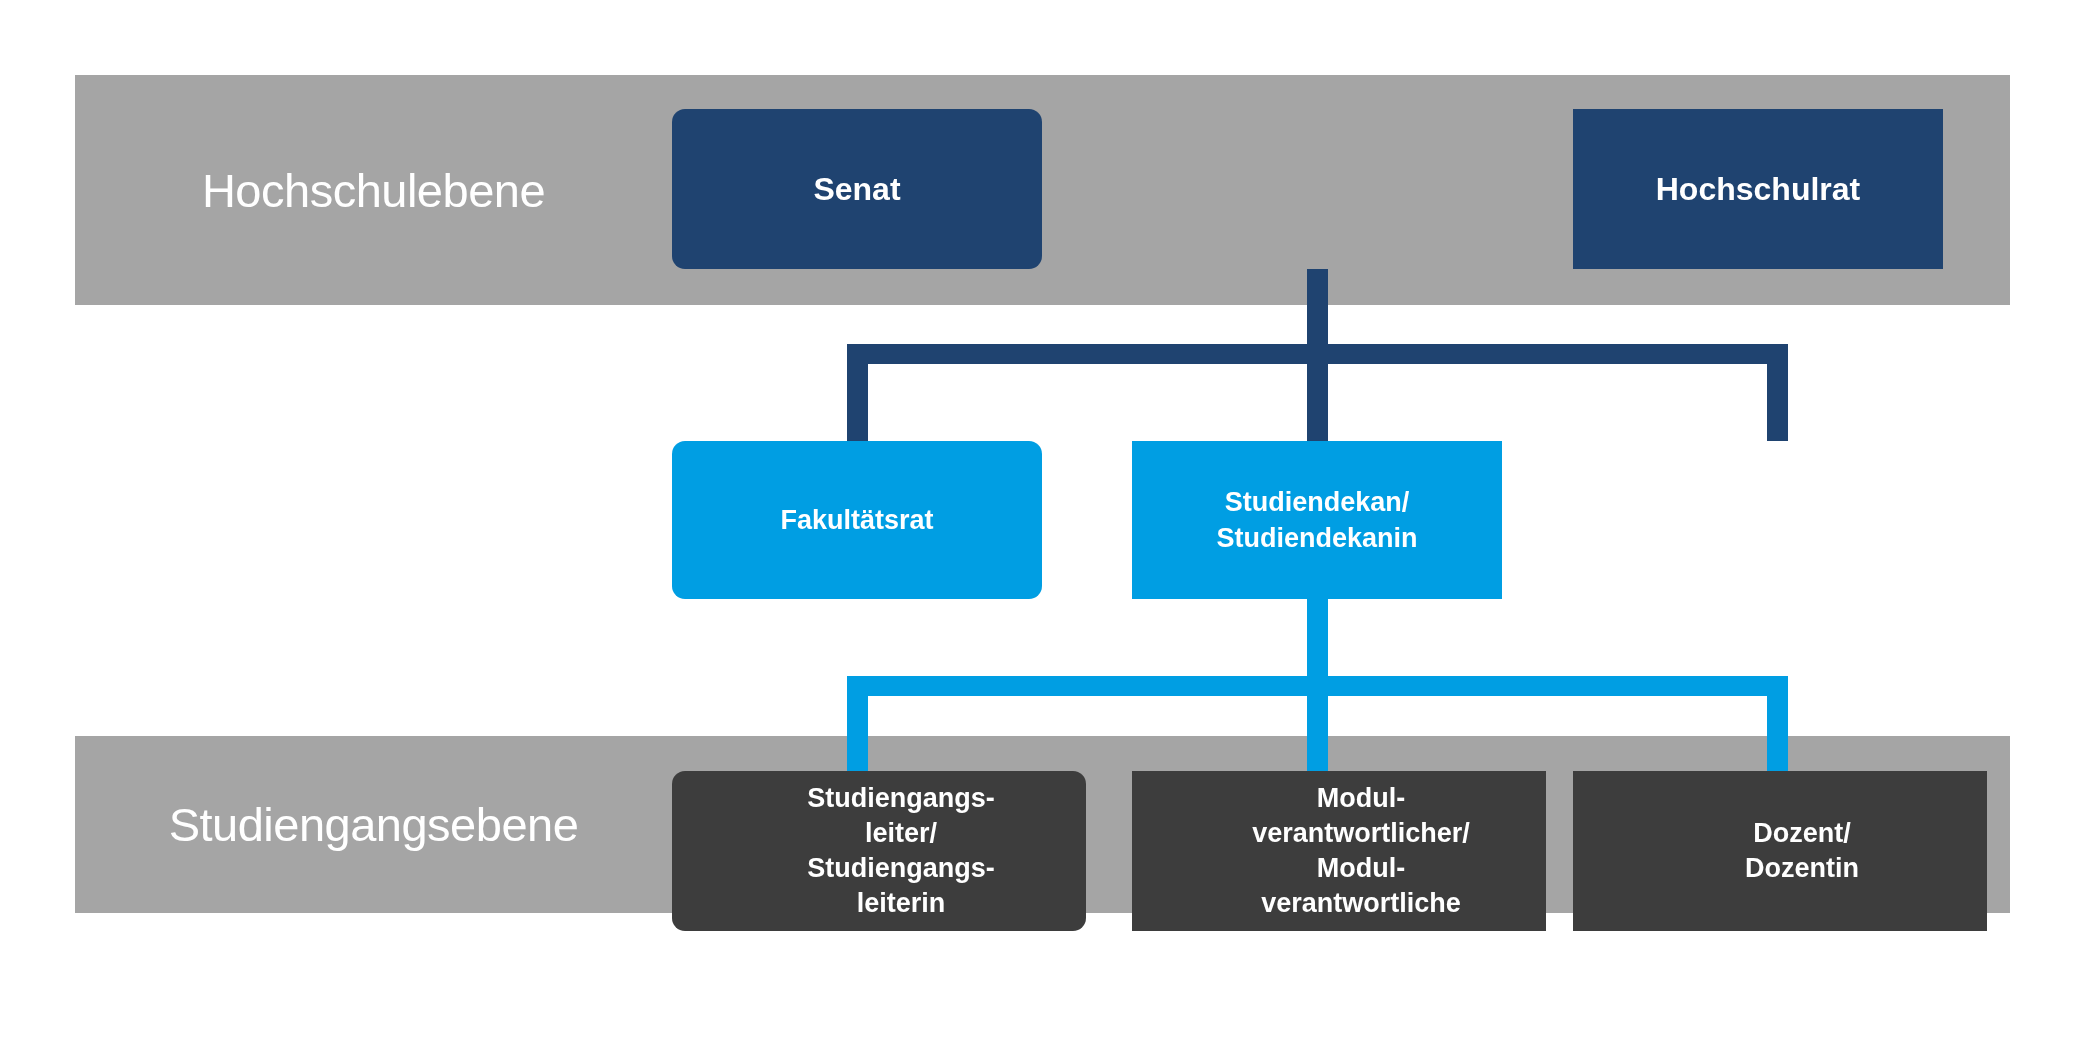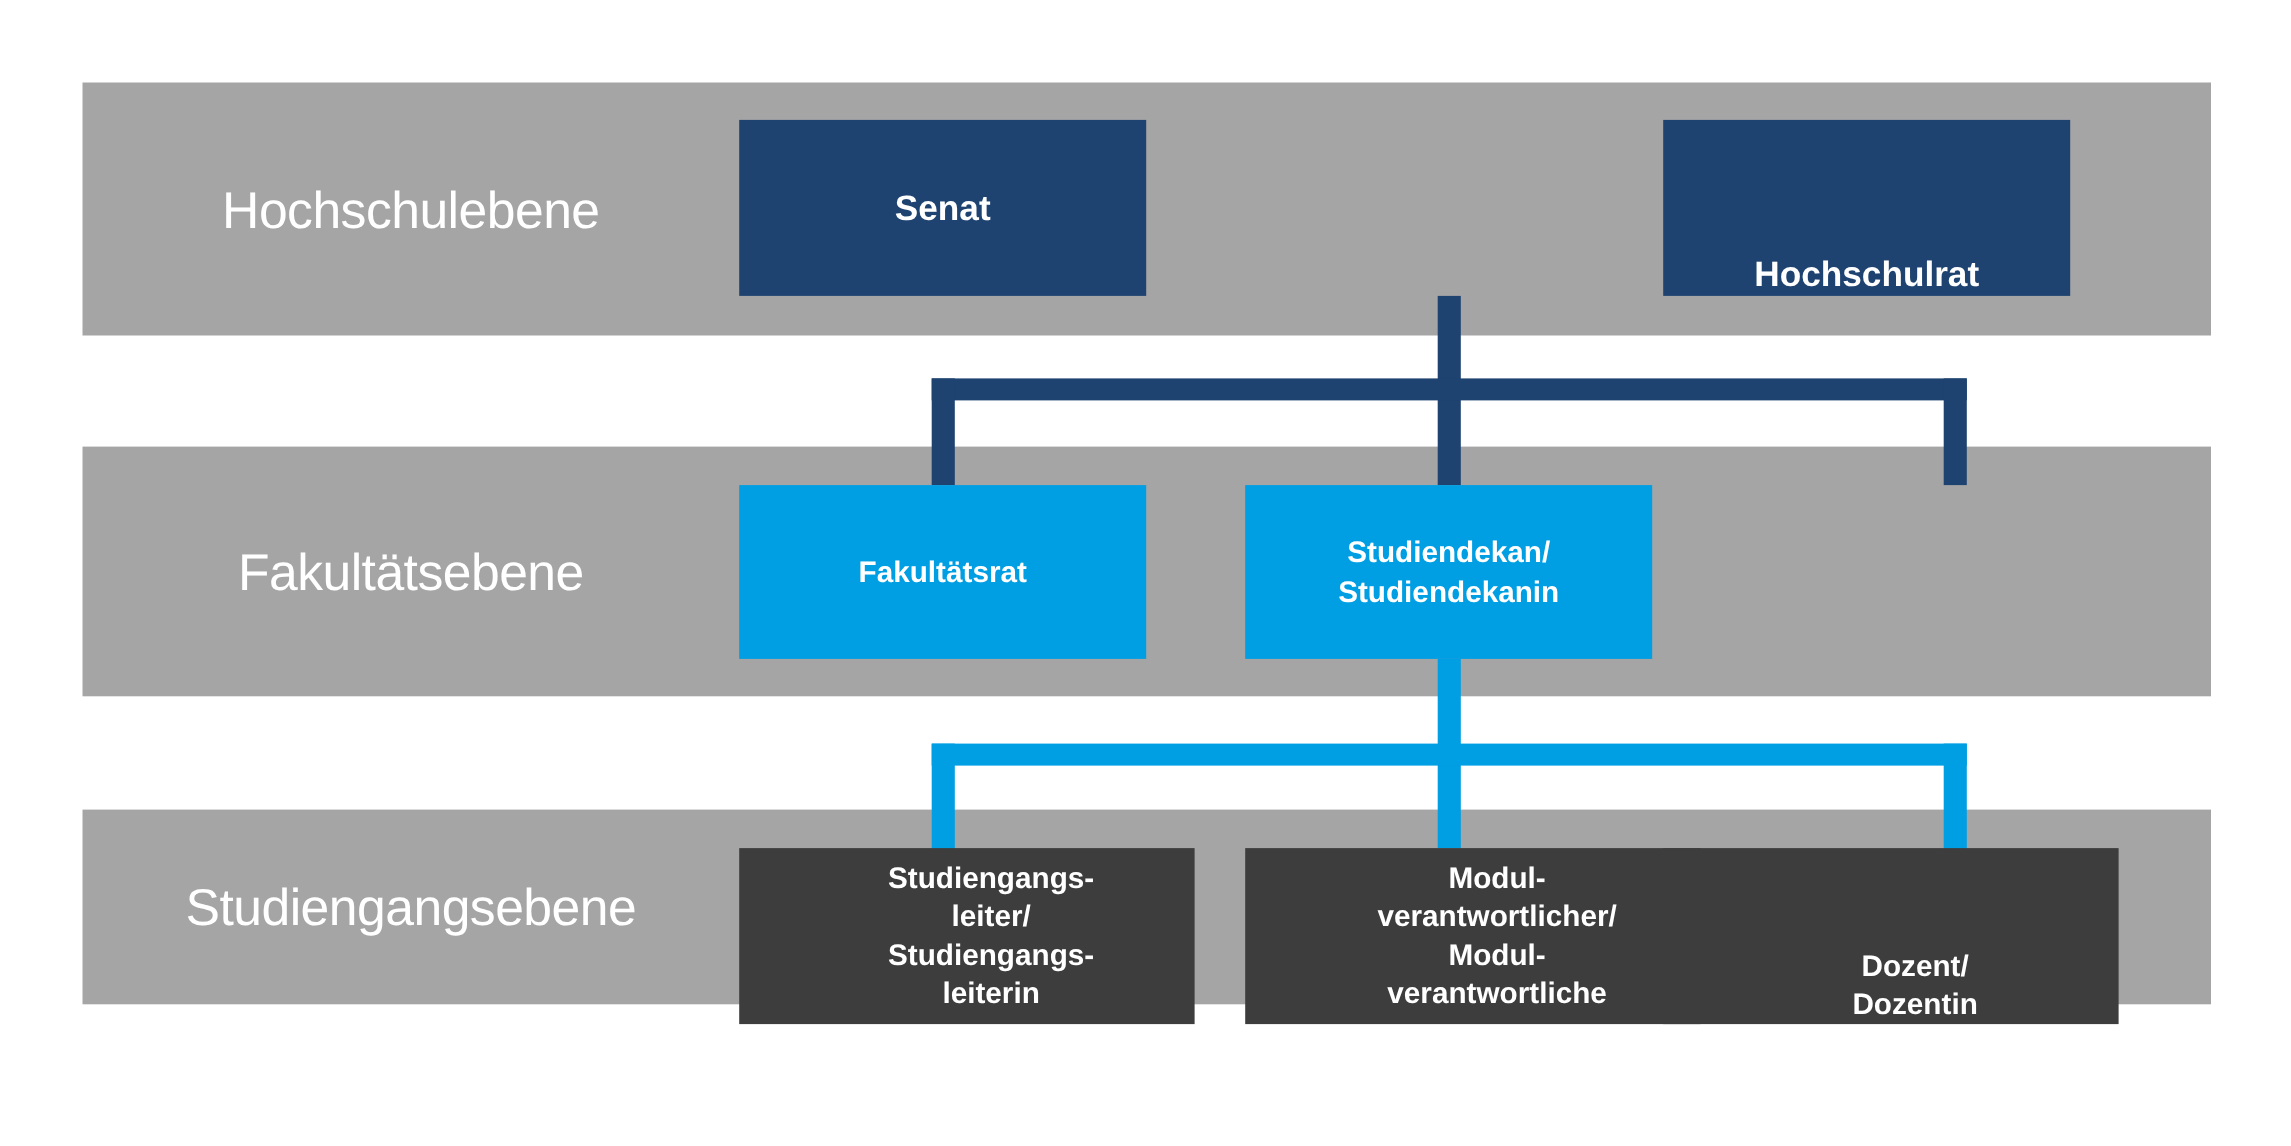--- a/index.html
+++ b/index.html
@@ -48,37 +48,34 @@
     display:flex;align-items:center;justify-content:center;
     text-align:center;
     color:var(--label_text);
     font-weight:700;
     white-space:pre-line;
     z-index:3;
   }
   .row-1{top:109px;height:160px;background:var(--level1_box);font-size:32px;line-height:40px;}
   .row-2{top:441px;height:158px;background:var(--level2_box);font-size:27px;line-height:36px;}
   .row-3{top:771px;height:160px;background:var(--level3_box);font-size:27px;line-height:35px;padding-left:44px;}
-  .col-1{left:672px;}
+  .col-1{left:672px;border-radius:13px;}
   .col-2{left:1132px;}
-  .col-3{left:1512px;align-items:flex-end;}
+  .col-3{left:1573px;}
   .conn{position:absolute;z-index:2;}
   .conn-dark{background:var(--connector_dark);}
   .conn-light{background:var(--connector_light);}
 </style>
 </head>
 <body>
 
 <div class="stage">
 
   <div class="band band-1">
     <div class="band-label">Hochschulebene</div>
-  </div>
-  <div class="band band-2">
-    <div class="band-label">Fakultätsebene</div>
   </div>
   <div class="band band-3">
     <div class="band-label">Studiengangsebene</div>
   </div>
 
   <div class="conn conn-dark" style="left:1307px;top:269px;width:21px;height:172px;"></div>
   <div class="conn conn-dark" style="left:847px;top:344px;width:941px;height:20px;"></div>
   <div class="conn conn-dark" style="left:847px;top:344px;width:21px;height:97px;"></div>
   <div class="conn conn-dark" style="left:1767px;top:344px;width:21px;height:97px;"></div>
 

